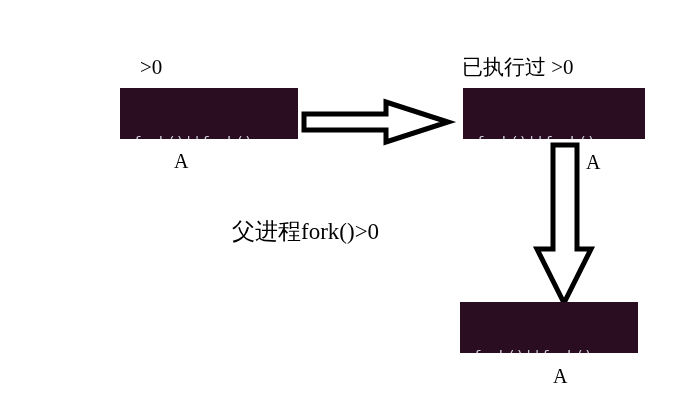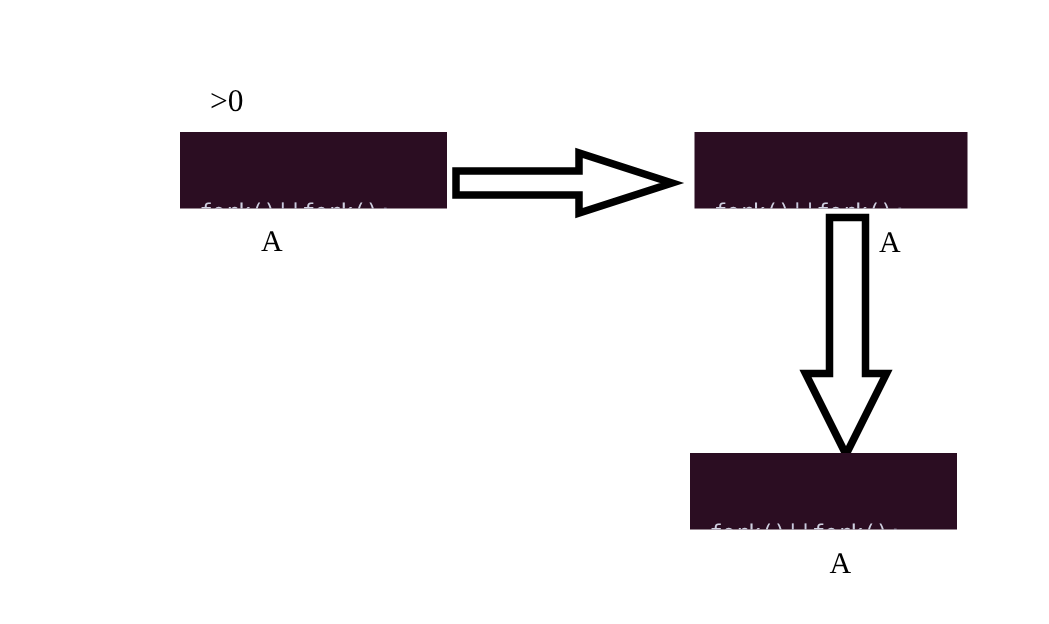--- a/index.html
+++ b/index.html
@@ -78,20 +78,21 @@
     
     
   </div>
 
   <div class="label" id="label-a-left">A</div>
 
   <svg class="arrow-svg" id="arrow-horizontal" viewBox="0 0 152 48">
     <polygon class="arrow-shape" points="4,16 86,16 86,4 148,24 86,44 86,32 4,32"></polygon>
   </svg>
 
+  <div class="label" id="label-done-gt">已执行过  &gt;0</div>
 
   <div class="code-block" id="block-right">
     <span class="code-line"><span class="tok-fn">fork()</span><span class="tok-op">||</span><span class="tok-fn">fork()</span><span class="tok-punct">;</span></span>
     
     
   </div>
 
   <div class="label" id="label-a-right">A</div>
 
   <svg class="arrow-svg" id="arrow-vertical" viewBox="0 0 62 166">
@@ -99,14 +100,15 @@
   </svg>
 
   <div class="code-block" id="block-bottom">
     <span class="code-line"><span class="tok-fn">fork()</span><span class="tok-op">||</span><span class="tok-fn">fork()</span><span class="tok-punct">;</span></span>
     
     
   </div>
 
   <div class="label" id="label-a-bottom">A</div>
 
+  <div class="label" id="label-parent">父进程fork()&gt;0</div>
 
 </div>
 
 </body></html>

